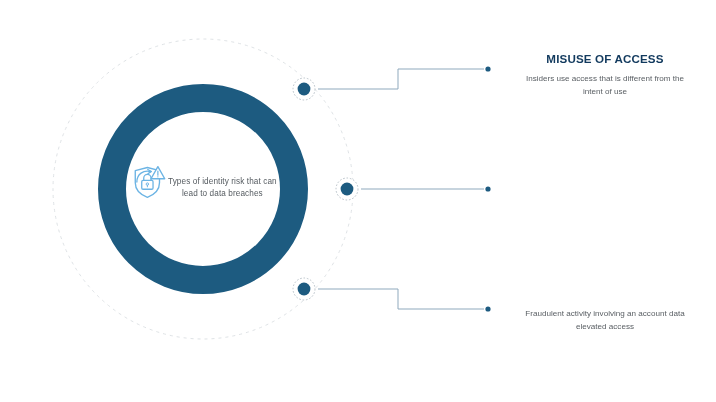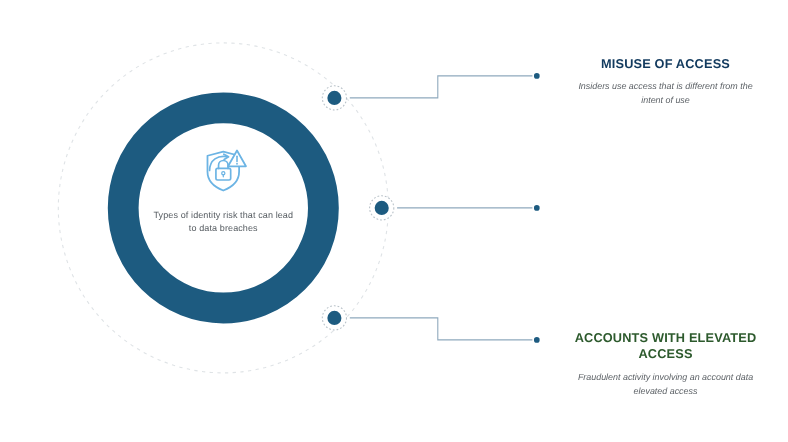--- a/index.html
+++ b/index.html
@@ -29,21 +29,21 @@
   }
 
   
   #center-group {
     position: absolute;
     left: 128px;
     top: 132px;
     width: 150px;
     height: 100px;
     display: flex;
-    flex-direction: column;
+    flex-direction: row;
     align-items: center;
     justify-content: flex-start;
     pointer-events: none;
   }
   #center-icon {
     width: 46px;
     height: 46px;
     display: block;
   }
   #center-caption {
@@ -68,21 +68,20 @@
     line-height: 1.25;
     letter-spacing: 0.15px;
     margin: 0;
   }
   .callout-body {
     margin: 7px 0 0 0;
     font-size: 8.1px;
     line-height: 1.58;
     color: #5b6065;
     padding: 0 18px;
-    font-style: italic;
   }
   #callout-1 { left: 505px; top: 52px; }
   #callout-2 { left: 505px; top: 172px; }
   #callout-3 { left: 505px; top: 301px; }
 </style>
 </head>
 <body>
 
 <div id="canvas">
 
@@ -142,17 +141,16 @@
     <div id="center-caption">Types of identity risk that can lead to data breaches</div>
   </div>
 
   <div id="callout-1" class="callout">
     <div class="callout-title" style="color:#123a5e;">MISUSE OF ACCESS</div>
     <div class="callout-body">Insiders use access that is different from the intent of use</div>
   </div>
 
 
   <div id="callout-3" class="callout">
-    <div class="callout-title" style="color:#2d5a2d;">ACCOUNTS WITH ELEVATED ACCESS</div>
     <div class="callout-body">Fraudulent activity involving an account data elevated access</div>
   </div>
 
 </div>
 
 </body></html>

